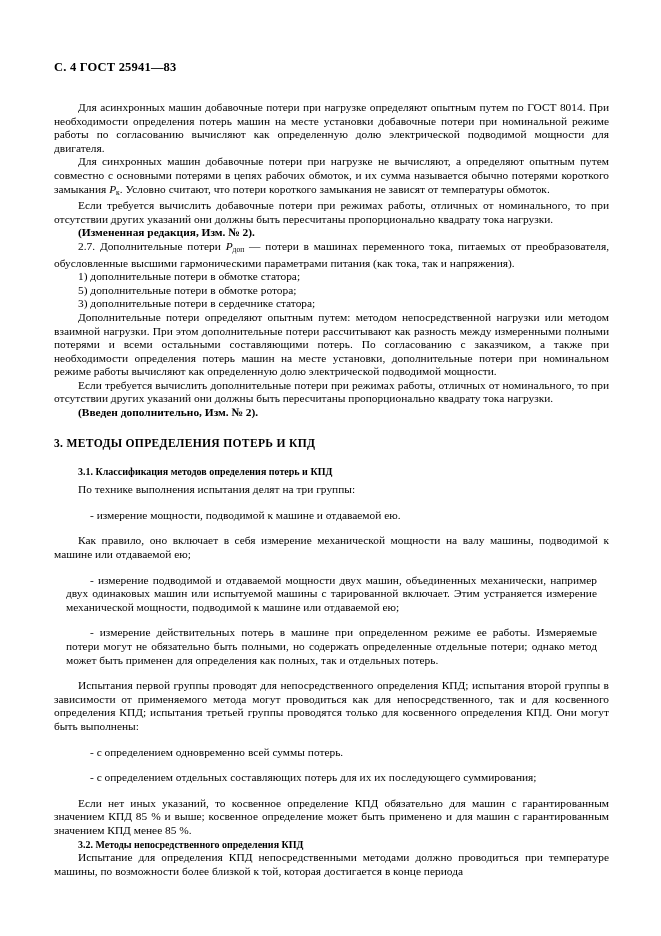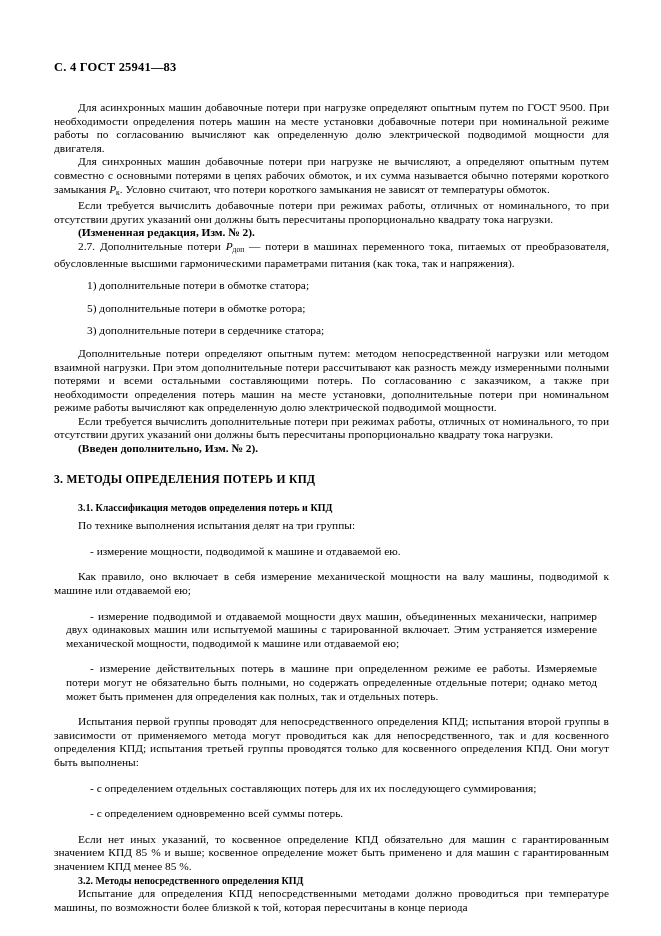--- a/index.html
+++ b/index.html
@@ -38,21 +38,21 @@
     hyphens: none;
   }
   .para.bold {
     font-weight: bold;
   }
   .list-item {
     font-size: 11.4px;
     line-height: 13.6px;
     text-align: left;
     text-indent: 24px;
-    margin: 9px;
+    margin: 0;
   }
   .dash-item {
     font-size: 11.4px;
     line-height: 13.6px;
     text-align: justify;
     text-indent: 24px;
     margin: 12px;
   }
   .section-title {
     font-size: 11.6px;
@@ -75,21 +75,21 @@
     vertical-align: -2px;
   }
 </style>
 </head>
 <body>
 
 <div class="page">
 
   <div class="page-header">С. 4 ГОСТ 25941—83</div>
 
-  <p class="para">Для асинхронных машин добавочные потери при нагрузке определяют опытным путем по ГОСТ 9500. При необходимости определения потерь машин на месте установки добавочные потери при номинальной режиме работы по согласованию вычисляют как определенную долю электрической подводимой мощности для двигателя.</p>
+  <p class="para">Для асинхронных машин добавочные потери при нагрузке определяют опытным путем по ГОСТ 8014. При необходимости определения потерь машин на месте установки добавочные потери при номинальной режиме работы по согласованию вычисляют как определенную долю электрической подводимой мощности для двигателя.</p>
 
   <p class="para"><span>Для синхронных машин добавочные потери при нагрузке не вычисляют, а определяют опытным путем совместно с основными потерями в цепях рабочих обмоток, и их сумма называется обычно потерями короткого замыкания </span><span class="ital">P</span><sub>к</sub><span>. Условно считают, что потери короткого замыкания не зависят от температуры обмоток.</span></p>
 
   <p class="para">Если требуется вычислить добавочные потери при режимах работы, отличных от номинального, то при отсутствии других указаний они должны быть пересчитаны пропорционально квадрату тока нагрузки.</p>
 
   <p class="para bold">(Измененная редакция, Изм. № 2).</p>
 
   <p class="para"><span>2.7. Дополнительные потери </span><span class="ital">P</span><sub>доп</sub><span> — потери в машинах переменного тока, питаемых от преобразователя, обусловленные высшими гармоническими параметрами питания (как тока, так и напряжения).</span></p>
 
 
@@ -114,23 +114,23 @@
   <p class="dash-item">- измерение мощности, подводимой к машине и отдаваемой ею.</p>
 
   <p class="para">Как правило, оно включает в себя измерение механической мощности на валу машины, подводимой к машине или отдаваемой ею;</p>
 
   <p class="dash-item">- измерение подводимой и отдаваемой мощности двух машин, объединенных механически, например двух одинаковых машин или испытуемой машины с тарированной включает. Этим устраняется измерение механической мощности, подводимой к машине или отдаваемой ею;</p>
 
   <p class="dash-item">- измерение действительных потерь в машине при определенном режиме ее работы. Измеряемые потери могут не обязательно быть полными, но содержать определенные отдельные потери; однако метод может быть применен для определения как полных, так и отдельных потерь.</p>
 
   <p class="para">Испытания первой группы проводят для непосредственного определения КПД; испытания второй группы в зависимости от применяемого метода могут проводиться как для непосредственного, так и для косвенного определения КПД; испытания третьей группы проводятся только для косвенного определения КПД. Они могут быть выполнены:</p>
 
+  <p class="dash-item">- с определением одновременно всей суммы потерь.</p>
+
   <p class="dash-item">- с определением отдельных составляющих потерь для их их последующего суммирования;</p>
-
-  <p class="dash-item">- с определением одновременно всей суммы потерь.</p>
 
   <p class="para">Если нет иных указаний, то косвенное определение КПД обязательно для машин с гарантированным значением КПД 85 % и выше; косвенное определение может быть применено и для машин с гарантированным значением КПД менее 85 %.</p>
 
   <p class="sub-title">3.2. Методы непосредственного определения КПД</p>
 
-  <p class="para">Испытание для определения КПД непосредственными методами должно проводиться при температуре машины, по возможности более близкой к той, которая пересчитаны в конце периода</p>
+  <p class="para">Испытание для определения КПД непосредственными методами должно проводиться при температуре машины, по возможности более близкой к той, которая достигается в конце периода</p>
 
 </div>
 
 </body></html>

